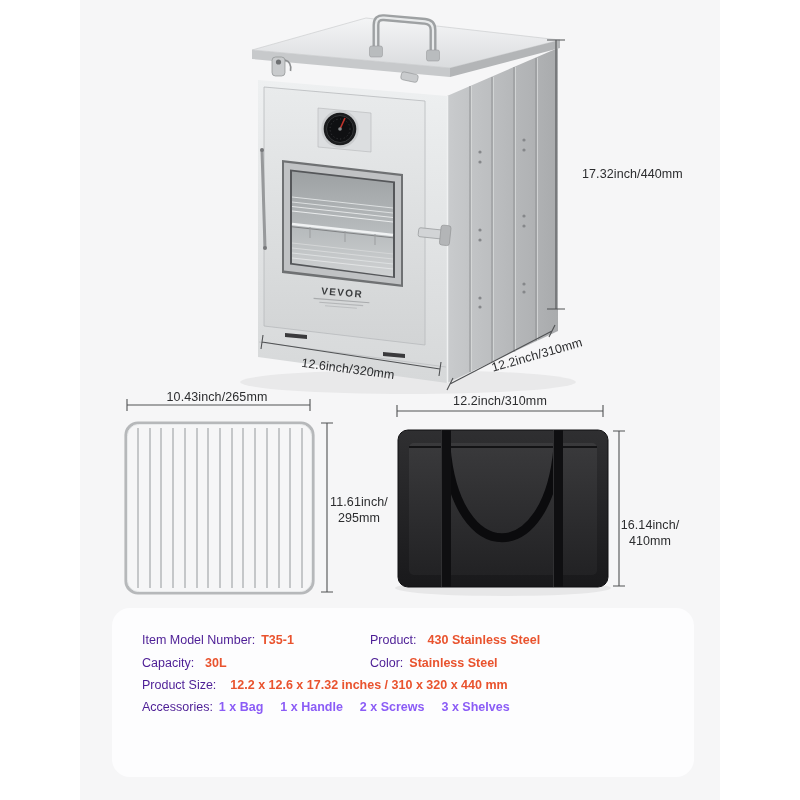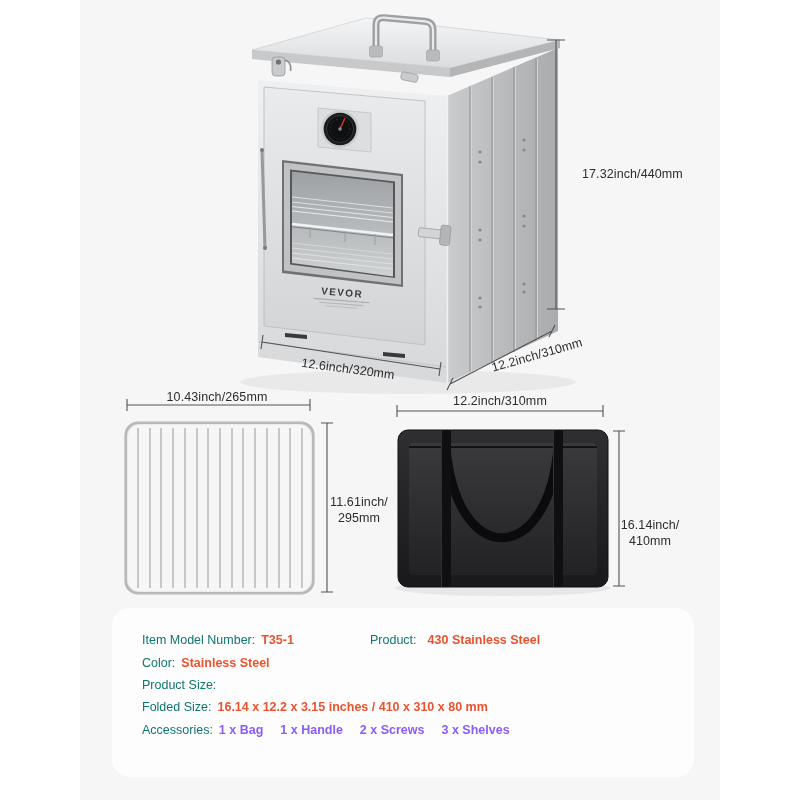--- a/index.html
+++ b/index.html
@@ -11,21 +11,21 @@
       letter-spacing:.1px;white-space:nowrap;text-align:center;}
   .dl2 span{display:block;line-height:16px;}
   .rot7{transform:rotate(7.5deg);}
   .rotm16{transform:rotate(-16deg);}
   .spec-card{position:absolute;left:112px;top:608px;width:582px;height:169px;
              background:#fdfdfe;border-radius:18px;box-sizing:border-box;
              padding:21px 18px 0 30px;font-size:12.5px;}
   .srow{display:flex;height:22.4px;align-items:center;}
   .cell{display:flex;align-items:center;}
   .c1{width:228px;}
-  .lbl{color:#0f766e;}
+  .lbl{color:#4c1d95;}
   .val{color:#e9532e;font-weight:700;margin-left:6px;white-space:nowrap;}
   .val.w1{margin-left:11px;}
   .val.w2{margin-left:14px;}
   .acc{color:#8b5cf6;font-weight:700;margin-left:6px;}
   .acc + .acc{margin-left:17px;}
 </style>
 </head>
 <body>
 
 <div class="canvas">
@@ -219,31 +219,32 @@
       <div class="cell c1">
         <span class="lbl">Item Model Number:</span>
         <span class="val">T35-1</span>
       </div>
       <div class="cell">
         <span class="lbl">Product:</span>
         <span class="val w1">430 Stainless Steel</span>
       </div>
     </div>
     <div class="srow">
+      <div class="cell c1">
+        <span class="lbl">Capacity:</span>
+        <span class="val w1">30L</span>
+      </div>
       <div class="cell">
         <span class="lbl">Color:</span>
         <span class="val">Stainless Steel</span>
       </div>
     </div>
     <div class="srow">
       <span class="lbl">Product Size:</span>
-    </div>
-    <div class="srow">
-      <span class="lbl">Folded Size:</span>
-      <span class="val">16.14 x 12.2 x 3.15 inches / 410 x 310 x 80 mm</span>
+      <span class="val w2">12.2 x 12.6 x 17.32 inches / 310 x 320 x 440 mm</span>
     </div>
     <div class="srow">
       <span class="lbl">Accessories:</span>
       <span class="acc">1 x Bag</span>
       <span class="acc">1 x Handle</span>
       <span class="acc">2 x Screws</span>
       <span class="acc">3 x Shelves</span>
     </div>
   </div>
 </div>

